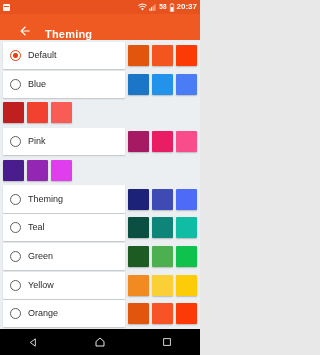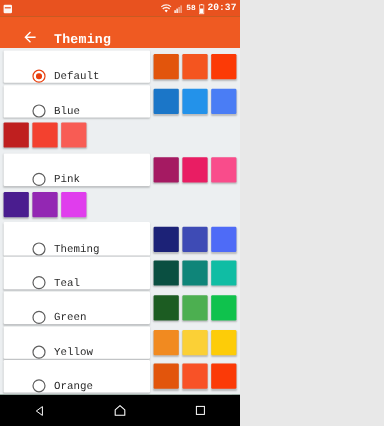--- a/index.html
+++ b/index.html
@@ -1,21 +1,21 @@
 <!DOCTYPE html>
 <html><head>
 <meta charset="utf-8">
 <style>
   * { margin:0; padding:0; box-sizing:border-box; }
   html,body {
     width:200px; height:355px; overflow:hidden;
     background:#e8e8e8;
     font-family:"Liberation Sans", sans-serif;
   }
-  #app { position:relative; width:200px; height:355px; background:#15803d;font-family:Liberation Mono, monospace; }
+  #app { position:relative; width:200px; height:355px; background:#fef9c3; }
 
   
   .statusbar {
     height:14px; background:#e8521f; display:flex; align-items:center;
     padding:0 3px; color:#fff;
   }
   .sb-left { display:flex; align-items:center; gap:2px; flex:1; }
   .sb-right { display:flex; align-items:center; gap:2px; }
   .sb-appicon {
     width:7px; height:7px; background:#fff; border-radius:1px; opacity:.95;
@@ -45,21 +45,21 @@
     position:absolute; top:40px; left:0; right:0; bottom:26px;
     background:#eceff1; overflow:hidden;
   }
   .row {
     display:flex; align-items:stretch; height:27.2px;
     padding:0 3px 0 3px; margin-top:1.5px;
   }
   .row:first-child { margin-top:2px; }
   .card {
     flex:1; background:#ffffff; border-radius:1px;
-    display:flex; align-items:flex-end; padding-left:24px;
+    display:flex; align-items:center; padding-left:7px;
     box-shadow:0 1px 1.5px rgba(0,0,0,0.18);
     margin-right:3px;
   }
   .radio {
     width:11px; height:11px; border-radius:50%;
     border:1.6px solid #5f5f5f; flex:0 0 auto; position:relative;
     background:#fff;
   }
   .radio.checked { border-color:#e8400f; }
   .radio.checked::after {

